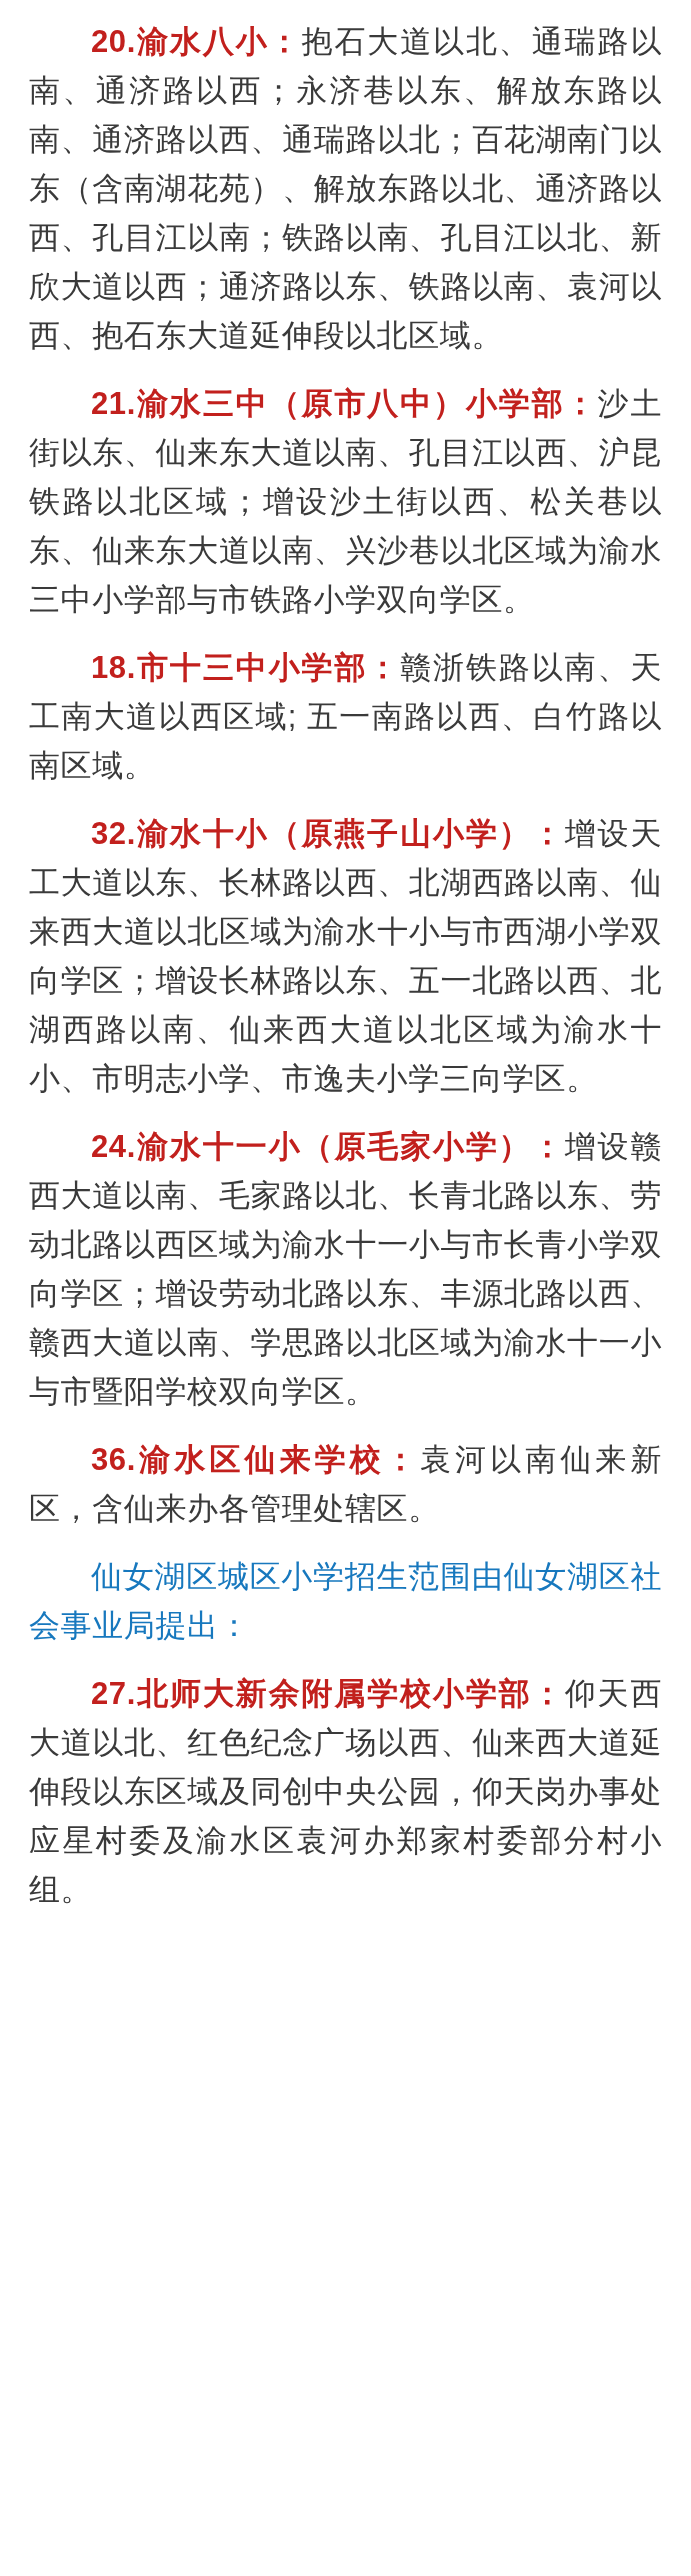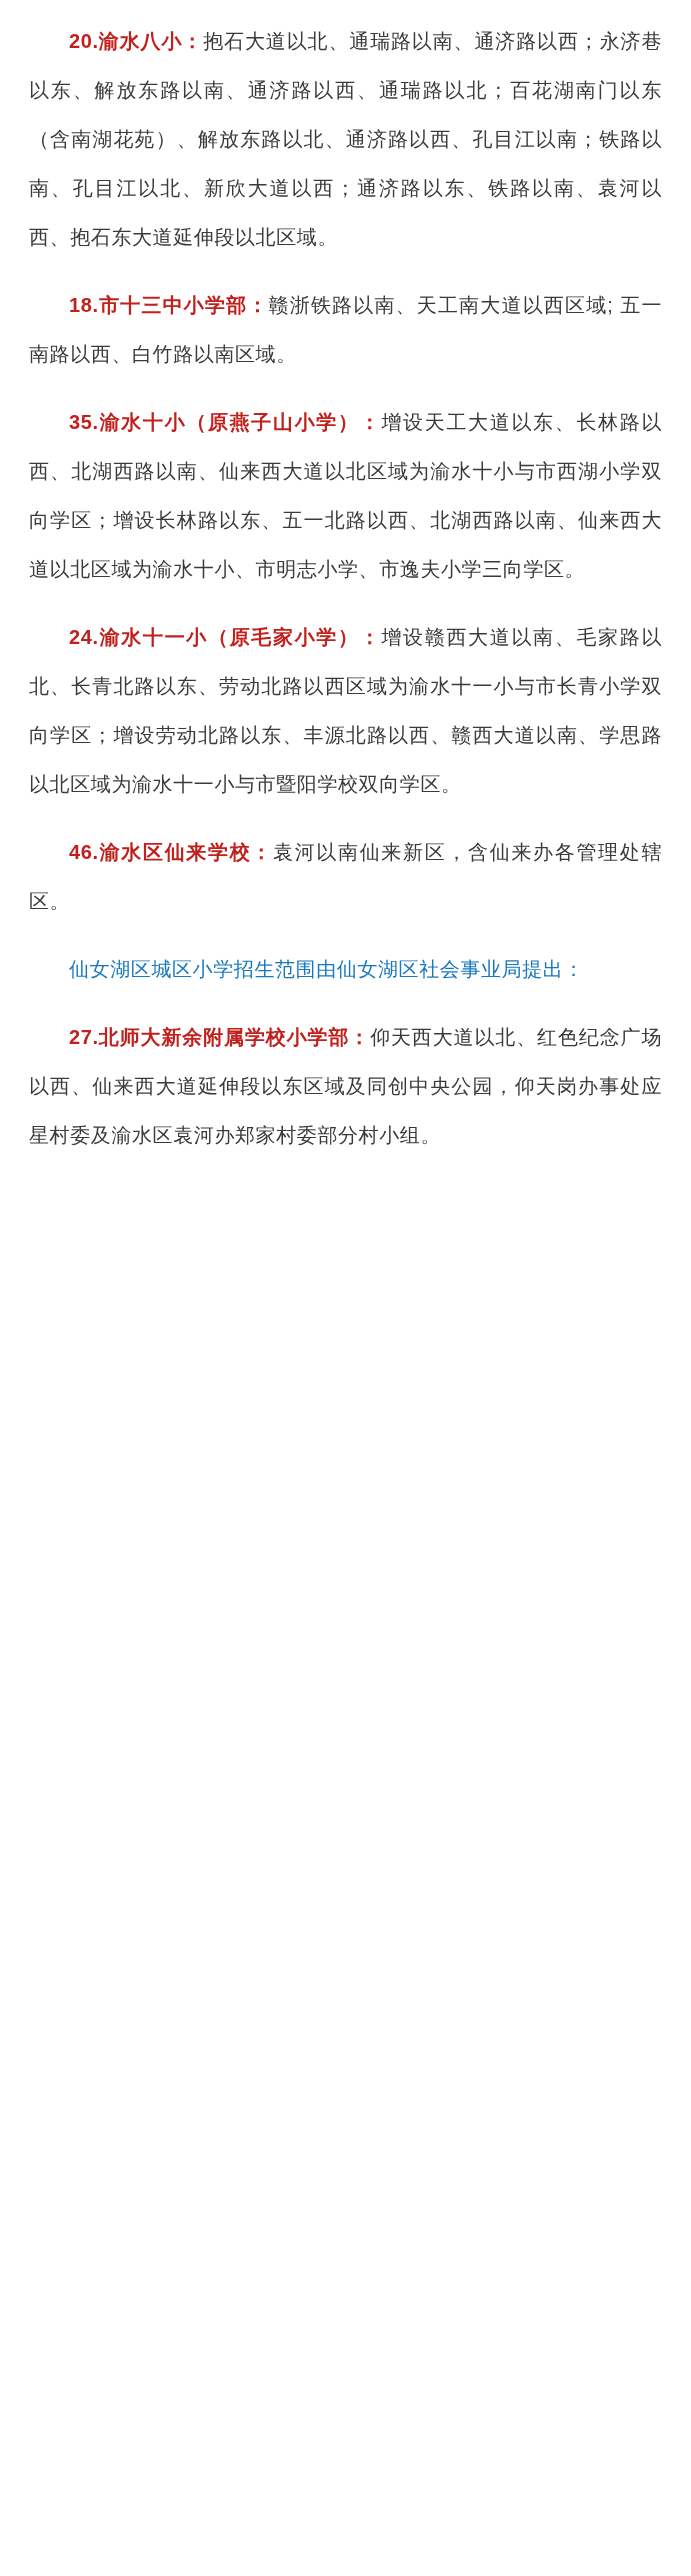--- a/index.html
+++ b/index.html
@@ -15,21 +15,21 @@
   }
   body{
     min-height:2576px;
     font-family:"Liberation Sans","DejaVu Sans",sans-serif;
   }
   .article{
     width:691px;
     box-sizing:border-box;
     padding:16.7px 29px 26px 29px;
     color:var(--ink);
-    font-size:20px;
+    font-size:31px;
     line-height:49px;
     letter-spacing:0.6px;
     text-align:justify;
   }
   .para{
     margin:0 0 19px 0;
     text-indent:2em;
   }
   .para:last-child{margin-bottom:17px;}
   .label{
@@ -39,20 +39,21 @@
   .note{
     color:var(--blue);
     font-weight:400;
   }
 </style>
 </head>
 <body>
 
 <div class="article" id="article">
     <p class="para"><span class="label">20.渝水八小：</span><span class="body-text">抱石大道以北、通瑞路以南、通济路以西；永济巷以东、解放东路以南、通济路以西、通瑞路以北；百花湖南门以东（含南湖花苑）、解放东路以北、通济路以西、孔目江以南；铁路以南、孔目江以北、新欣大道以西；通济路以东、铁路以南、袁河以西、抱石东大道延伸段以北区域。</span></p>
+    <p class="para"><span class="label">21.渝水三中（原市八中）小学部：</span><span class="body-text">沙土街以东、仙来东大道以南、孔目江以西、沪昆铁路以北区域；增设沙土街以西、松关巷以东、仙来东大道以南、兴沙巷以北区域为渝水三中小学部与市铁路小学双向学区。</span></p>
     <p class="para"><span class="label">18.市十三中小学部：</span><span class="body-text">赣浙铁路以南、天工南大道以西区域; 五一南路以西、白竹路以南区域。</span></p>
-    <p class="para"><span class="label">35.渝水十小（原燕子山小学）：</span><span class="body-text">增设天工大道以东、长林路以西、北湖西路以南、仙来西大道以北区域为渝水十小与市西湖小学双向学区；增设长林路以东、五一北路以西、北湖西路以南、仙来西大道以北区域为渝水十小、市明志小学、市逸夫小学三向学区。</span></p>
+    <p class="para"><span class="label">32.渝水十小（原燕子山小学）：</span><span class="body-text">增设天工大道以东、长林路以西、北湖西路以南、仙来西大道以北区域为渝水十小与市西湖小学双向学区；增设长林路以东、五一北路以西、北湖西路以南、仙来西大道以北区域为渝水十小、市明志小学、市逸夫小学三向学区。</span></p>
     <p class="para"><span class="label">24.渝水十一小（原毛家小学）：</span><span class="body-text">增设赣西大道以南、毛家路以北、长青北路以东、劳动北路以西区域为渝水十一小与市长青小学双向学区；增设劳动北路以东、丰源北路以西、赣西大道以南、学思路以北区域为渝水十一小与市暨阳学校双向学区。</span></p>
-    <p class="para"><span class="label">46.渝水区仙来学校：</span><span class="body-text">袁河以南仙来新区，含仙来办各管理处辖区。</span></p>
+    <p class="para"><span class="label">36.渝水区仙来学校：</span><span class="body-text">袁河以南仙来新区，含仙来办各管理处辖区。</span></p>
     <p class="para note"><span class="body-text">仙女湖区城区小学招生范围由仙女湖区社会事业局提出：</span></p>
     <p class="para"><span class="label">27.北师大新余附属学校小学部：</span><span class="body-text">仰天西大道以北、红色纪念广场以西、仙来西大道延伸段以东区域及同创中央公园，仰天岗办事处应星村委及渝水区袁河办郑家村委部分村小组。</span></p>
   </div>
 
 
 </body></html>

